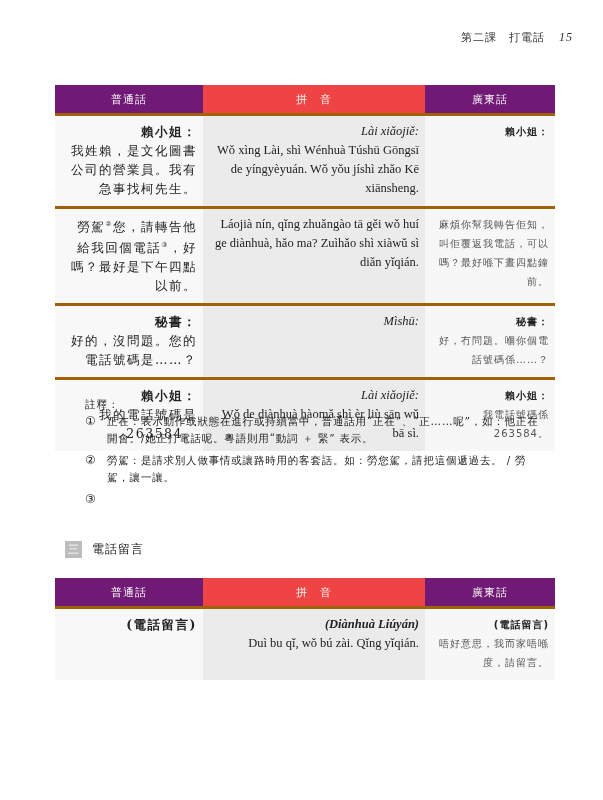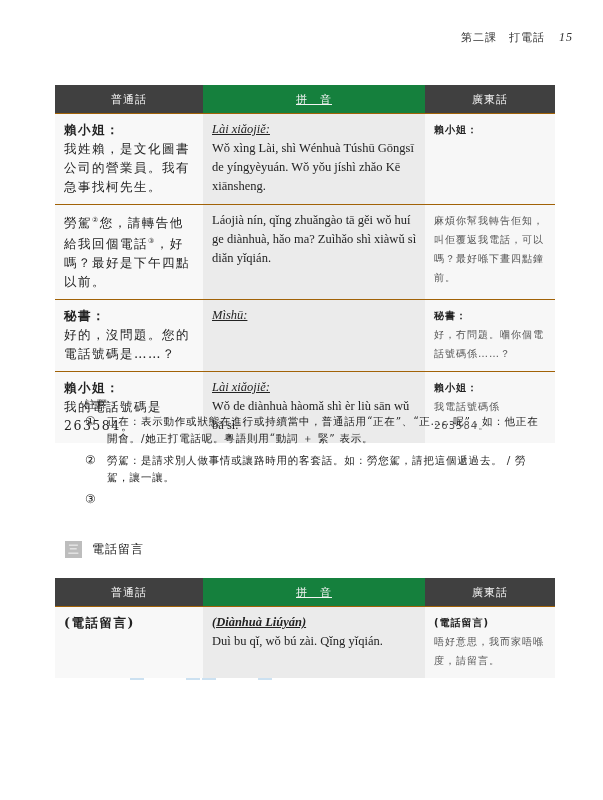--- a/index.html
+++ b/index.html
@@ -8,30 +8,30 @@
 
   .running-head { position:absolute; top:30px; right:30px; font-size:11px; color:#333; letter-spacing:1px; }
   .running-head .pnum { font-style:italic; margin-left:14px; font-family:"Liberation Serif", serif; font-size:12px; }
 
   .vtable { position:absolute; left:55px; width:500px; }
   .vtable .hdr { display:flex; height:28px; }
   .vtable .hdr div { display:flex; align-items:center; justify-content:center; color:#f4f4f4; font-size:11px; letter-spacing:1px; }
   .c1 { width:148px; }
   .c2 { width:222px; }
   .c3 { width:130px; }
-  .hdr .c1, .hdr .c3 { background:#404040; }
-  .hdr .c2 { background:#15803d;text-decoration:underline; }
+  .hdr .c1, .hdr .c3 { background:#701a75; }
+  .hdr .c2 { background:#ef4444; }
 
-  .row { display:flex; border-top:1px solid #a16207; }
+  .row { display:flex; border-top:3px solid #a16207;text-align:right; }
   .row .cell { padding:6px 6px 8px 9px; line-height:19px; }
   .row .c1 { background:#f8f8f8; font-size:12.5px; letter-spacing:1.5px; color:#222; }
   .row .c2 { background:#ebebeb; font-family:"Liberation Serif", serif; font-size:12.5px; color:#222; }
   .row .c3 { background:#f7f7f7; font-family:"DejaVu Sans", sans-serif; font-size:10px; color:#555; letter-spacing:1px; line-height:19px; }
   .speaker { font-weight:bold; }
-  .c2 .speaker { font-style:italic; font-weight:normal;text-decoration:underline; }
+  .c2 .speaker { font-style:italic; font-weight:normal; }
   .c3 .speaker { color:#222; font-weight:bold; }
   sup { font-size:7px; }
 
   .notes { position:absolute; left:85px; top:398px; width:460px; font-size:10.5px; color:#222; }
   .notes .title { margin-bottom:1px; letter-spacing:1px; }
   .note { display:flex; margin-bottom:5px; line-height:17px; }
   .note .num { width:22px; flex:none; font-size:12px; }
   .note .txt { letter-spacing:0.8px; }
 
   .section { position:absolute; left:65px; top:541px; display:flex; align-items:center; }

